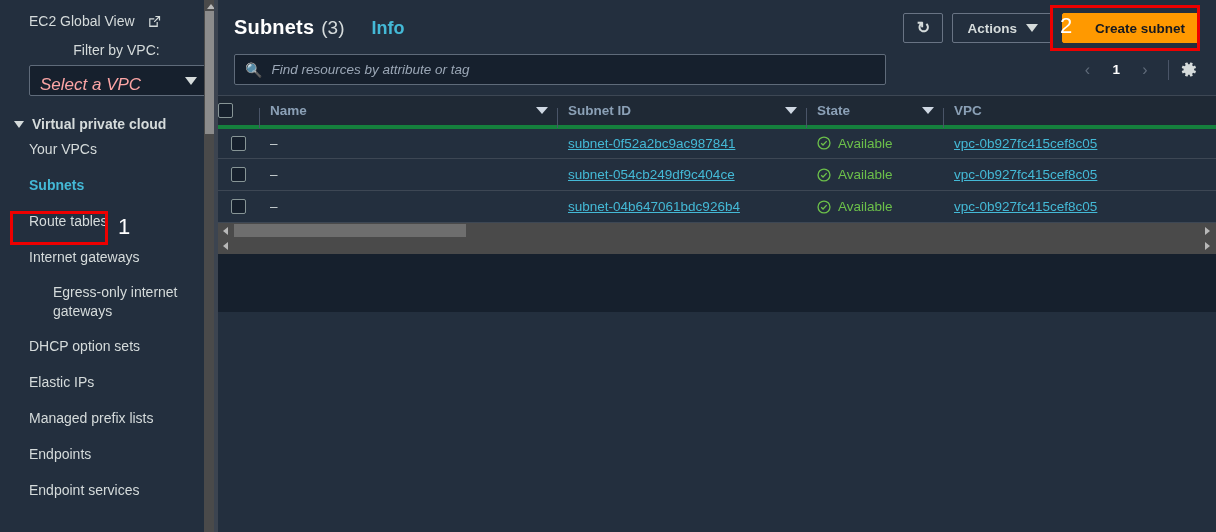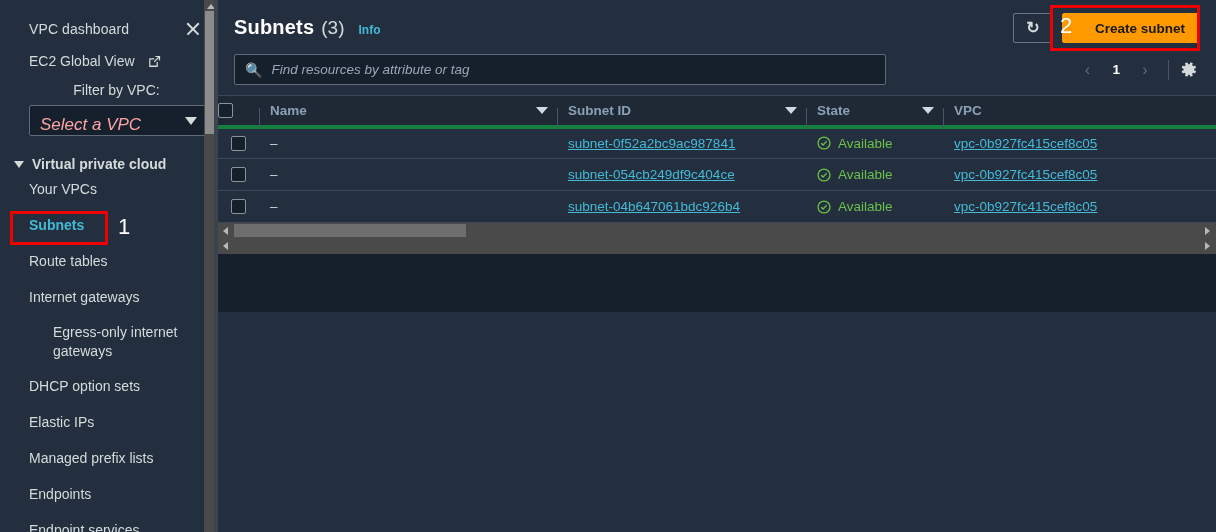--- a/index.html
+++ b/index.html
@@ -123,21 +123,21 @@
     background: #232f3e; overflow: hidden;
   }
 
   .content-head {
     padding: 12px 16px 0 16px;
     display: flex; align-items: flex-start; justify-content: space-between;
   }
   .title-row { display: flex; align-items: baseline; gap: 7px; padding-top: 4px; }
   .h-title { font-size: 20px; font-weight: 700; color: #ffffff; letter-spacing: .2px; }
   .h-count { font-size: 19px; font-weight: 400; color: #d5dbdb; }
-  .h-info { font-size: 12px; color: #44b9d6; font-weight: 700; cursor: pointer; margin-left: 7px; }
+  .h-info { font-size: 18px; color: #44b9d6; font-weight: 700; cursor: pointer; margin-left: 20px; }
 
   .head-actions { display: flex; align-items: center; gap: 9px; padding-top: 1px; }
   .btn {
     height: 30px; border: 1px solid #697484; border-radius: 2px;
     background: transparent; color: #d5dbdb;
     font-size: 13.5px; font-weight: 700;
     display: inline-flex; align-items: center; justify-content: center;
     gap: 9px; padding: 0 14px; cursor: pointer;
     font-family: "Liberation Sans", sans-serif;
   }
@@ -269,24 +269,20 @@
     font-size: 14px; font-weight: 700; color: #d5dbdb;
   }
 </style>
 </head>
 <body>
 
 <div id="app">
 
   <nav class="sidebar">
 
-    <div class="sb-head">
-      <span class="sb-title">VPC dashboard</span>
-      <span class="close-x"></span>
-    </div>
 
     <div class="sb-ext">
       <span>EC2 Global View</span>
       <span class="ext-icon">
         <svg width="13" height="13" viewBox="0 0 13 13">
           <path d="M1.2 3.2 h5.1 v1.2 H2.4 v6.2 h6.2 V7.0 h1.2 v5.1 H1.2 Z" fill="#d5dbdb"></path>
           <path d="M7.4 0.9 h4.7 v4.7 h-1.2 V3.0 L6.6 7.2 5.8 6.4 10.0 2.1 H7.4 Z" fill="#d5dbdb"></path>
         </svg>
       </span>
     </div>
@@ -331,20 +327,24 @@
     <div class="content-head">
       <div class="title-row">
         <span class="h-title">Subnets</span>
         <span class="h-count">(3)</span>
         <span class="h-info">Info</span>
       </div>
 
       <div class="head-actions">
         <button class="btn btn-icon-only">
           <span class="refresh-glyph">↻</span>
+        </button>
+        <button class="btn">
+          <span>Actions</span>
+          <span class="caret-dn"></span>
         </button>
         <span class="primary-slot">
           <button class="btn-primary">
             <span style="visibility:hidden;width:18px;display:inline-block"></span>
             <span>Create subnet</span>
           </button>
           <span class="hl-create"></span>
           <span class="marker-2">2</span>
         </span>
       </div>

